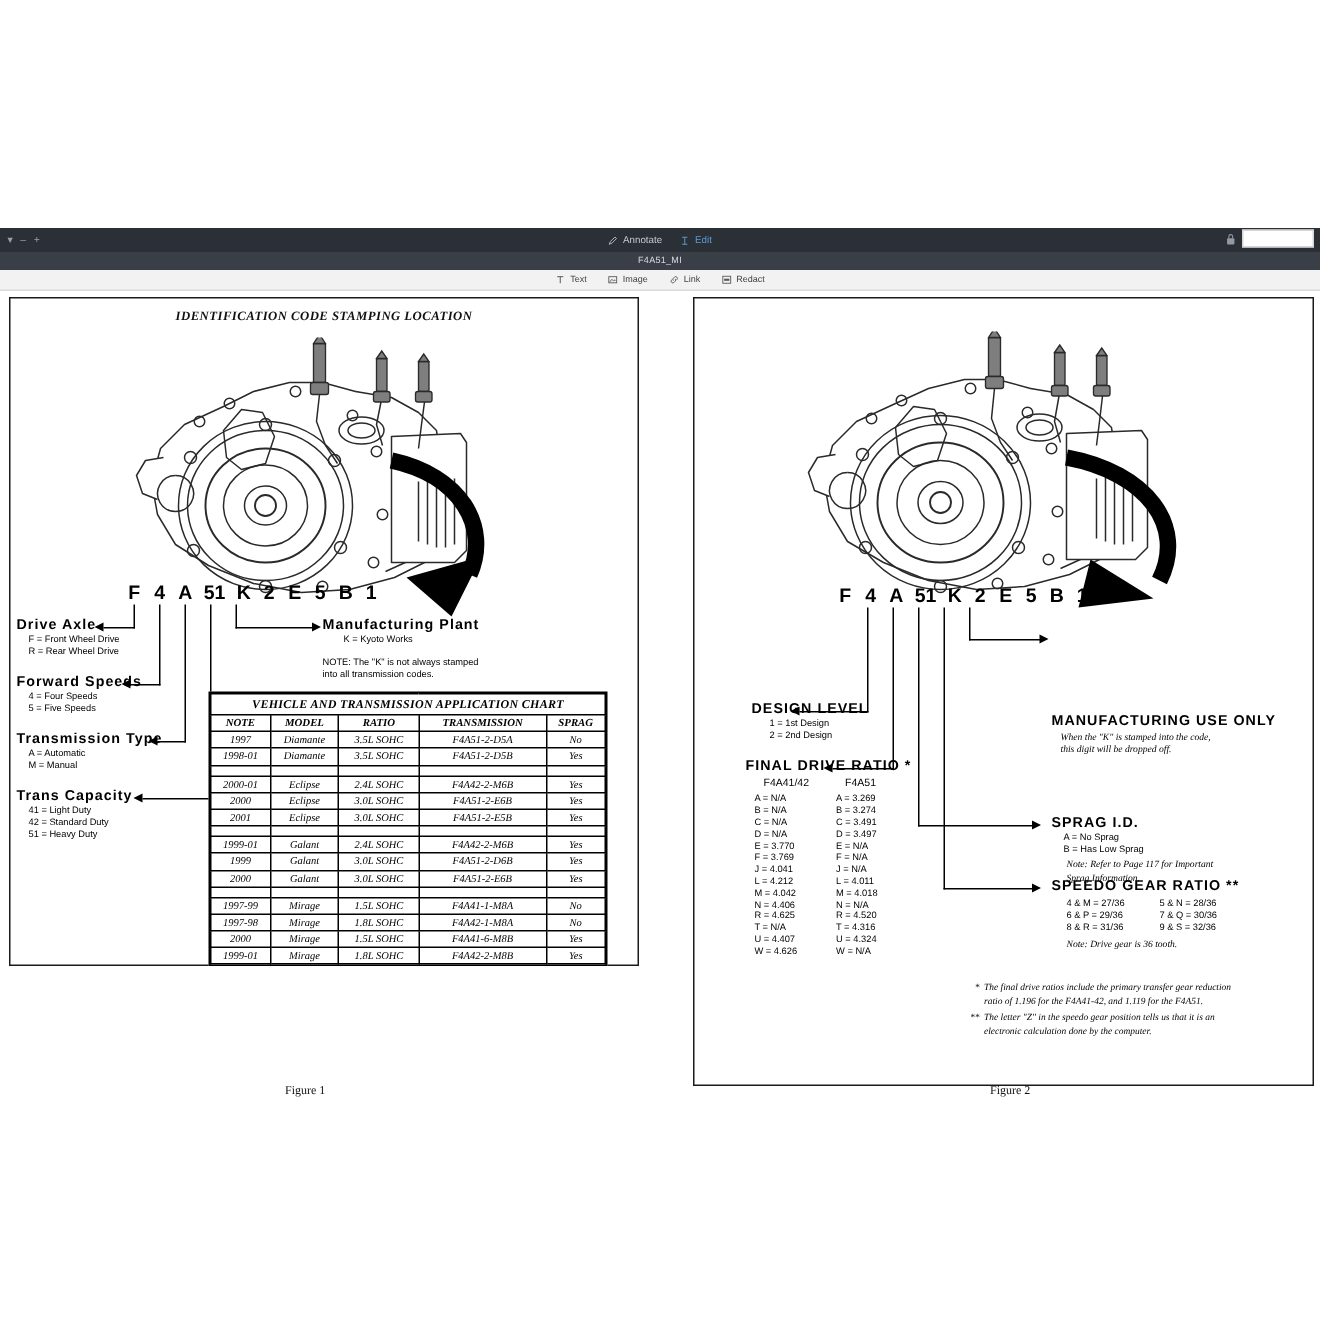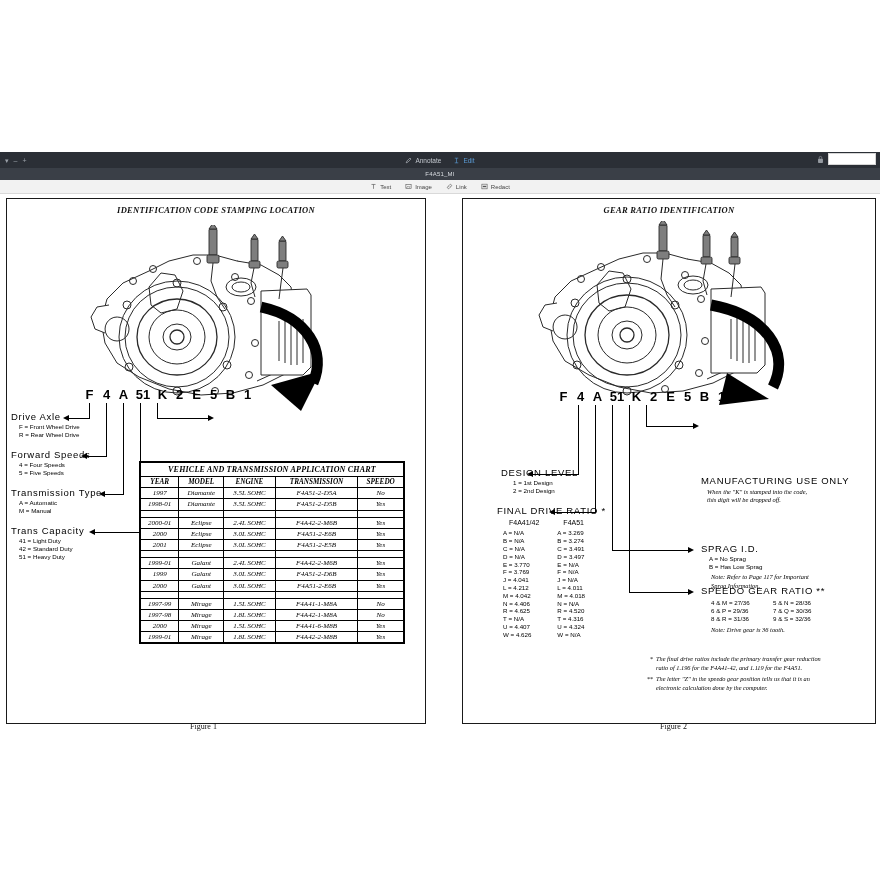--- a/index.html
+++ b/index.html
@@ -53,21 +53,21 @@
   .et-ico { width: 7px; height: 7px; display: inline-block; }
 
   
   .pagearea {
     position: absolute; left: 0; top: 194px; width: 880px; height: 560px;
     background: #ffffff;
   }
   .panel {
     position: absolute; border: 1.6px solid #1a1a1a; background: #fff;
   }
-  .panel.left  { left: 6px;   top: 4px; width: 420px; height: 526px; }
+  .panel.left  { left: 6px;   top: 4px; width: 420px; height: 446px; }
   .panel.right { left: 462px; top: 4px; width: 414px; height: 526px; }
 
   .panel-title {
     position: absolute; left: 0; right: 0; top: 6px; text-align: center;
     font-family: "Liberation Serif", serif; font-style: italic; font-weight: bold;
     font-size: 8.5px; letter-spacing: .3px; color: #111;
   }
 
   .figcap {
     position: absolute; font-family: "Liberation Serif", serif;
@@ -93,21 +93,21 @@
   .ch-w1 { width: 17px; }
   .ch-w2 { width: 22px; }
 
   
   .vline { position: absolute; background: #000; width: 1.4px; }
   .hline { position: absolute; background: #000; height: 1.4px; }
 
   
   .callout { position: absolute; }
   .co-head {
-    font-family: "Liberation Sans", sans-serif; font-size: 9.5px; font-weight: normal;
+    font-family: "Liberation Sans", sans-serif; font-size: 9.5px; font-weight: bold;
     letter-spacing: .7px; color: #000; white-space: nowrap;
   }
   .co-sub {
     font-family: "Liberation Sans", sans-serif; font-size: 6.2px; color: #000;
     line-height: 1.32; margin-top: 1px; padding-left: 8px; white-space: nowrap;
   }
   .co-note {
     font-family: "Liberation Sans", sans-serif; font-size: 6.2px; color: #000;
     line-height: 1.32; white-space: nowrap;
   }
@@ -358,33 +358,43 @@
 
       <div class="callout" style="left:4px; top:326px;">
         <div class="co-head">Trans Capacity</div>
         <div class="co-sub">
           <div>41 = Light Duty</div>
           <div>42 = Standard Duty</div>
           <div>51 = Heavy Duty</div>
         </div>
       </div>
 
+      <div class="callout" style="left:208px; top:212px;">
+        <div class="co-head">Manufacturing Plant</div>
+        <div class="co-sub" style="padding-left:14px;">
+          <div>K = Kyoto Works</div>
+        </div>
+        <div class="co-note" style="margin-top:7px;">
+          <div>NOTE: The "K" is not always stamped</div>
+          <div>into all transmission codes.</div>
+        </div>
+      </div>
 
       <div class="apptable">
         <table>
           <thead>
             <tr>
                 <th class="cap" colspan="5">VEHICLE AND TRANSMISSION APPLICATION CHART</th>
               </tr>
             <tr>
-              <th class="col">YEAR</th>
+              <th class="col">NOTE</th>
               <th class="col">MODEL</th>
-              <th class="col">ENGINE</th>
+              <th class="col">RATIO</th>
               <th class="col">TRANSMISSION</th>
-              <th class="col">SPEEDO</th>
+              <th class="col">SPRAG</th>
             </tr>
           </thead>
           <tbody id="chart-body">
               <tr>
                 <td>1997</td>
                 <td>Diamante</td>
                 <td>3.5L SOHC</td>
                 <td>F4A51-2-D5A</td>
                 <td>No</td>
               </tr>
@@ -486,21 +496,20 @@
                 <td>F4A42-2-M8B</td>
                 <td>Yes</td>
               </tr>
             </tbody>
         </table>
       </div>
     </div>
 
     <div class="panel right">
 
-      <div class="panel-title">GEAR RATIO IDENTIFICATION</div>
 
       <svg class="illus right" viewBox="0 0 330 196">
         <g fill="#ffffff" stroke="#2a2a2a" stroke-width="1" stroke-linejoin="round">
           <path d="M42 120 L38 98 L44 76 L60 60 L86 48 L108 38 L132 32 L154 32 L176 38 L200 46 L218 56 L230 66 L236 80 L236 134 L226 150 L202 162 L172 170 L140 172 L108 166 L78 154 L54 140 Z"></path>
           <path d="M176 38 L200 42 L218 52 L230 64 L232 78 L230 134 L218 148 L196 158"></path>
           <path d="M200 68 L250 66 L254 72 L254 144 L246 152 L200 152 Z"></path>
           <path d="M220 98 L220 138 M226 96 L226 140 M232 94 L232 142 M238 94 L238 142 M244 96 L244 140"></path>
           <path d="M42 110 L32 106 L28 94 L34 84 L46 82"></path>
           <path d="M54 94 a12 12 0 1 0 0.1 0"></path>
           <path d="M98 50 L86 64 L88 82 L98 90 L114 86 L120 68 L112 52 Z"></path>

